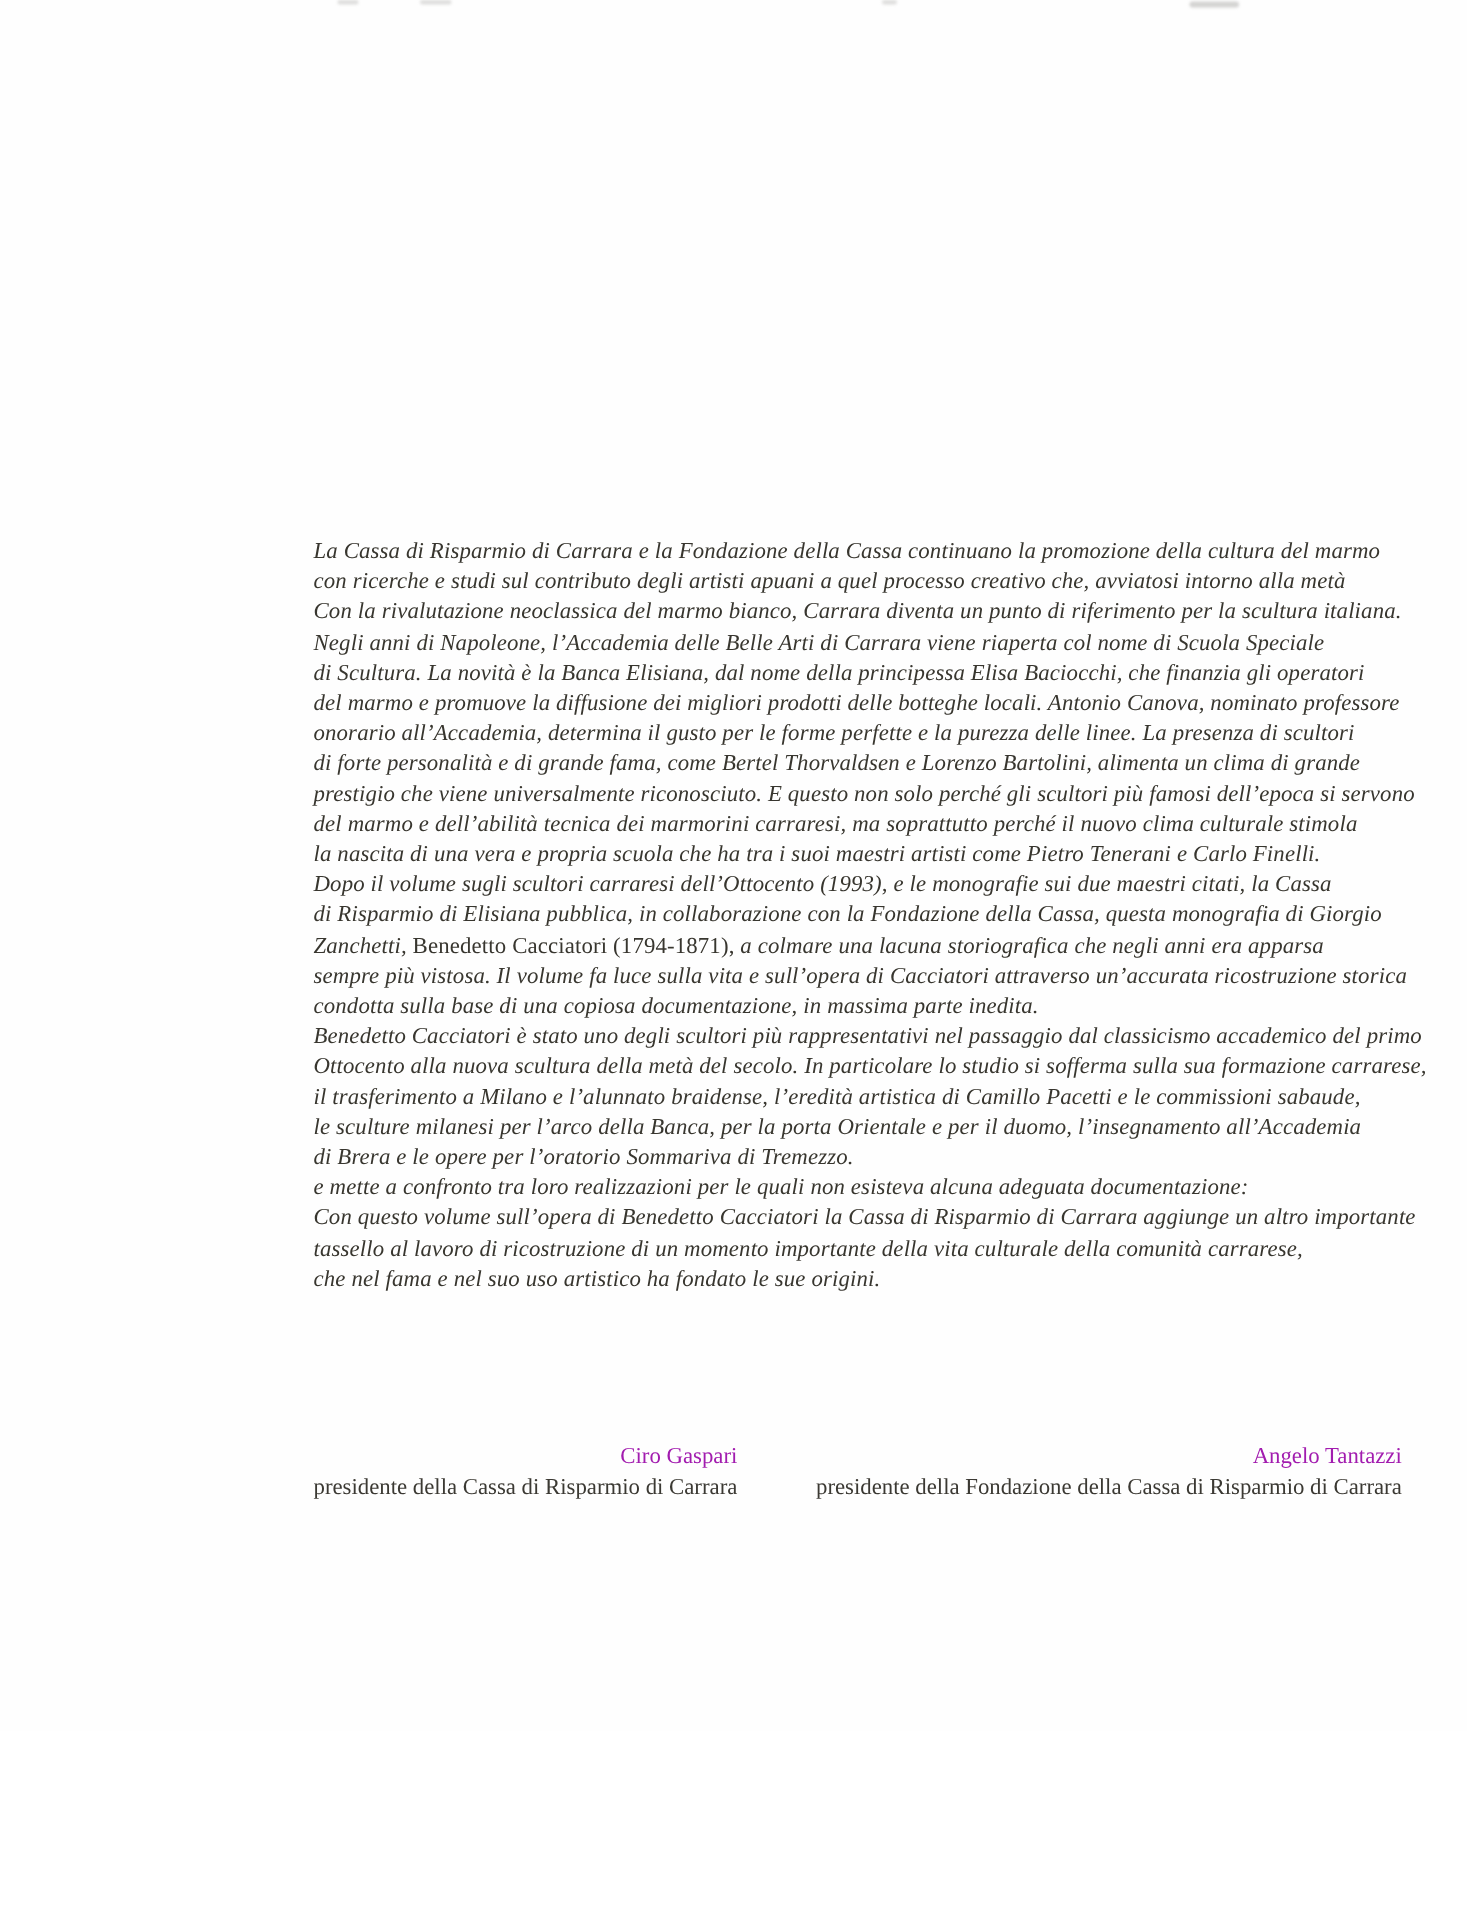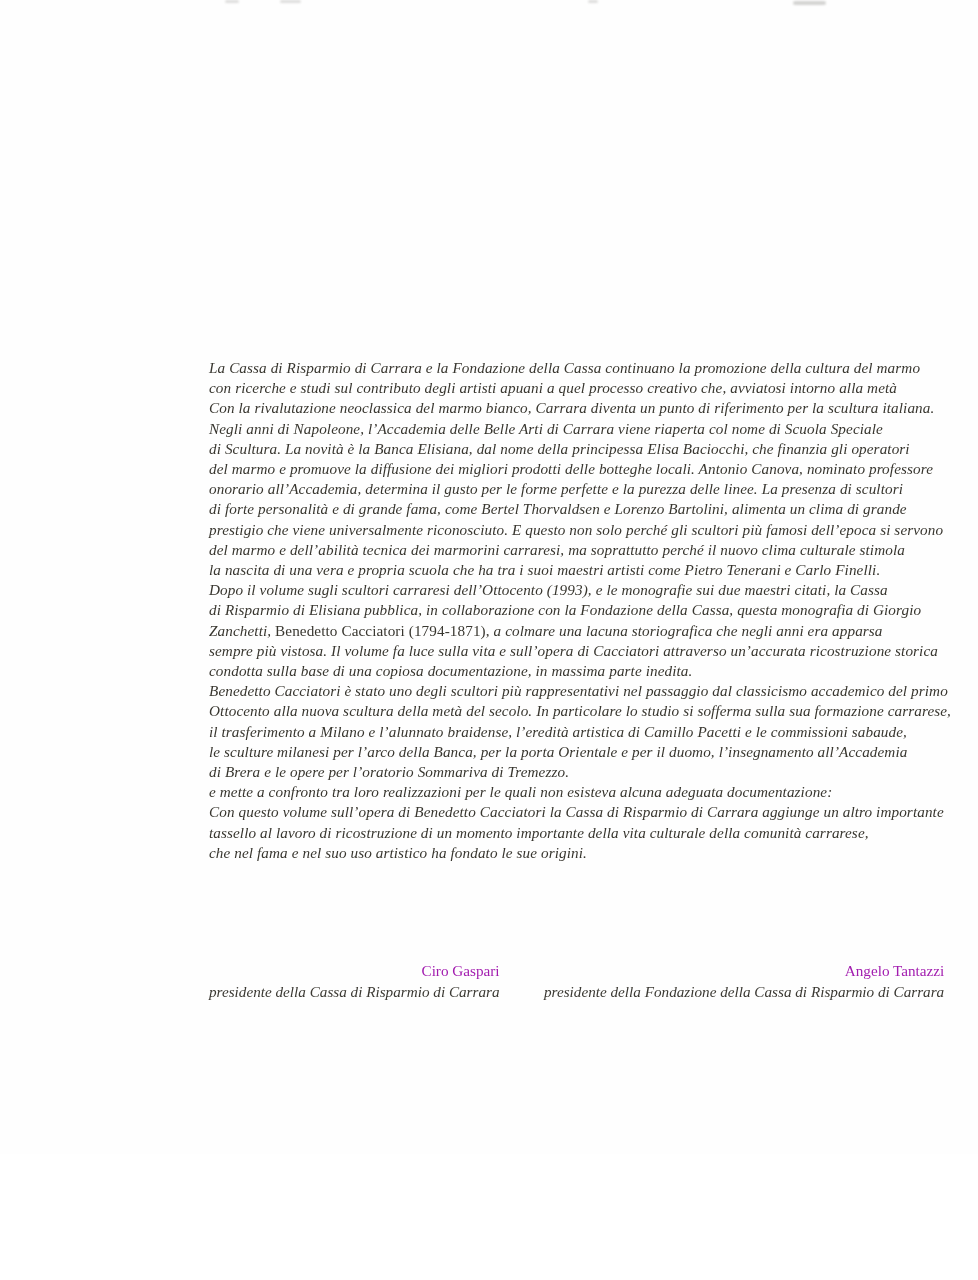--- a/index.html
+++ b/index.html
@@ -50,21 +50,20 @@
     white-space: nowrap;
   }
   .sig-left  { left: 209px; }
   .sig-right { left: 544px; }
   .sig-name {
     font-style: normal;
     color: #a21caf;
     text-align: right;
   }
   .sig-title {
-    font-style: italic;
   }
   
   .artifact {
     position: absolute;
     background: #aaa9a6;
     opacity: 0.38;
     border-radius: 2px;
     filter: blur(1px);
   }
   .a-t1 { left: 225px; top: 0;     width: 14px; height: 3px; }

